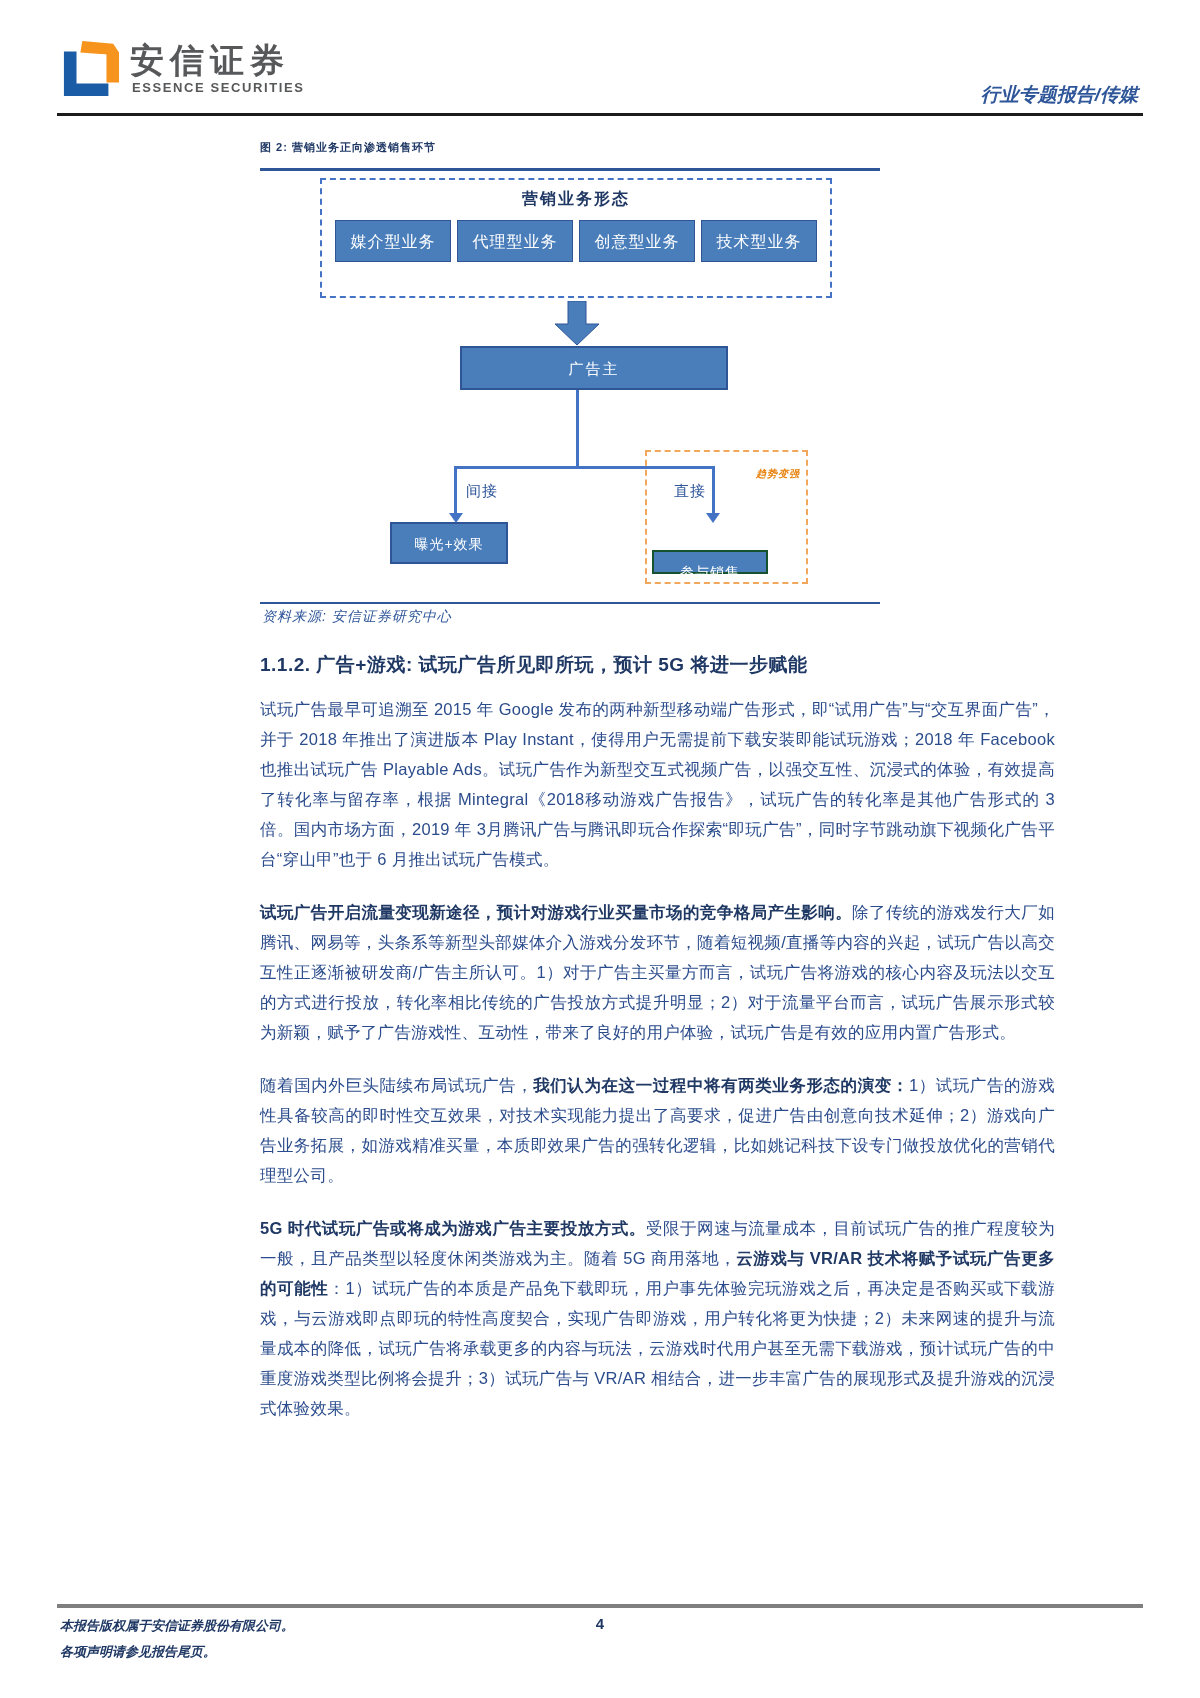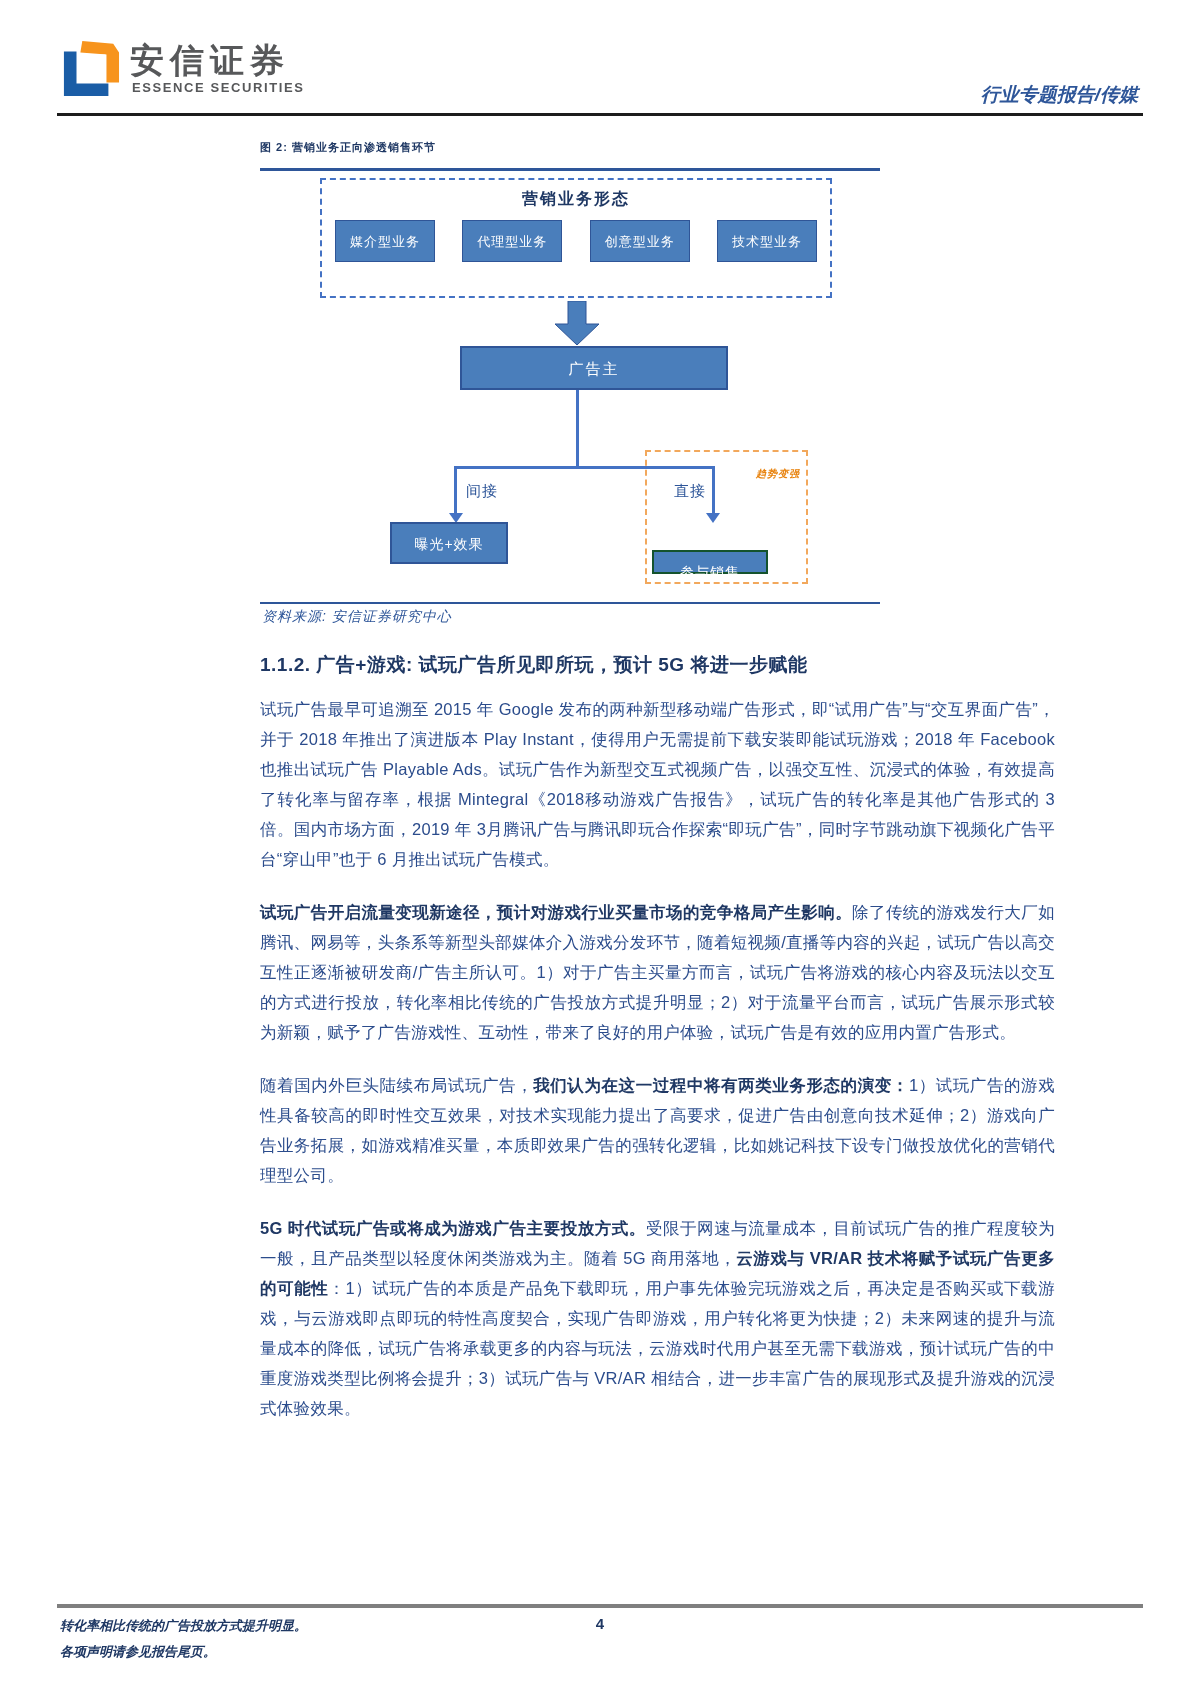--- a/index.html
+++ b/index.html
@@ -15,21 +15,21 @@
   .header-rule { position:absolute; left:57px; right:57px; top:113px; height:3px; background:#1c1c1c; }
 
   
   .figure-title { position:absolute; left:260px; top:140px; font-size:11px; font-weight:bold; color:#1f3864; letter-spacing:1px; }
   .figure-title-rule { position:absolute; left:260px; top:168px; width:620px; height:3px; background:#2e5699; }
 
   .forms-box { position:absolute; left:320px; top:178px; width:512px; height:120px; border:2px dashed #4472c4; }
   .forms-label { text-align:center; margin-top:9px; font-size:16px; font-weight:bold; color:#1f3864; letter-spacing:2px; }
   .forms-row { display:flex; justify-content:space-between; padding:0 13px; margin-top:10px; }
   .blue-box { background:#4a7ebb; border:1px solid #2f5597; color:#fff; text-align:center; }
-  .type-box { width:100px; height:42px; line-height:42px; font-size:13px; letter-spacing:1px; }
+  .type-box { width:116px; height:42px; line-height:42px; font-size:16px; letter-spacing:1px; }
 
   .big-arrow { position:absolute; left:554px; top:301px; }
 
   .advertiser-box { position:absolute; left:460px; top:346px; width:268px; height:44px; line-height:42px; font-size:15px; letter-spacing:2px; border:2px solid #2f5597; }
 
   .cline { position:absolute; background:#4472c4; }
   .arrowhead { position:absolute; width:0; height:0; border-left:7px solid transparent; border-right:7px solid transparent; border-top:10px solid #4472c4; }
   .branch-label { position:absolute; font-size:15px; color:#2e5699; letter-spacing:1px; }
 
   .exposure-box { position:absolute; left:390px; top:522px; width:118px; height:42px; line-height:40px; font-size:14px; border:2px solid #2f5597; letter-spacing:1px; }
@@ -113,18 +113,18 @@
 
     <p class="para"><b>试玩广告开启流量变现新途径，预计对游戏行业买量市场的竞争格局产生影响。</b><span>除了传统的游戏发行大厂如腾讯、网易等，头条系等新型头部媒体介入游戏分发环节，随着短视频/直播等内容的兴起，试玩广告以高交互性正逐渐被研发商/广告主所认可。1）对于广告主买量方而言，试玩广告将游戏的核心内容及玩法以交互的方式进行投放，转化率相比传统的广告投放方式提升明显；2）对于流量平台而言，试玩广告展示形式较为新颖，赋予了广告游戏性、互动性，带来了良好的用户体验，试玩广告是有效的应用内置广告形式。</span></p>
 
     <p class="para"><span>随着国内外巨头陆续布局试玩广告，</span><b>我们认为在这一过程中将有两类业务形态的演变：</b><span>1）试玩广告的游戏性具备较高的即时性交互效果，对技术实现能力提出了高要求，促进广告由创意向技术延伸；2）游戏向广告业务拓展，如游戏精准买量，本质即效果广告的强转化逻辑，比如姚记科技下设专门做投放优化的营销代理型公司。</span></p>
 
     <p class="para"><b>5G 时代试玩广告或将成为游戏广告主要投放方式。</b><span>受限于网速与流量成本，目前试玩广告的推广程度较为一般，且产品类型以轻度休闲类游戏为主。随着 5G 商用落地，</span><b>云游戏与 VR/AR 技术将赋予试玩广告更多的可能性</b><span>：1）试玩广告的本质是产品免下载即玩，用户事先体验完玩游戏之后，再决定是否购买或下载游戏，与云游戏即点即玩的特性高度契合，实现广告即游戏，用户转化将更为快捷；2）未来网速的提升与流量成本的降低，试玩广告将承载更多的内容与玩法，云游戏时代用户甚至无需下载游戏，预计试玩广告的中重度游戏类型比例将会提升；3）试玩广告与 VR/AR 相结合，进一步丰富广告的展现形式及提升游戏的沉浸式体验效果。</span></p>
   </div>
 
   <div class="footer-rule"></div>
   <div class="footer-left">
-    <div>转化率相比传统的广告投放方式提升明显。</div>
+    <div>本报告版权属于安信证券股份有限公司。</div>
     <div>各项声明请参见报告尾页。</div>
   </div>
   <div class="page-number">4</div>
 
 </div>
 
 </body></html>

